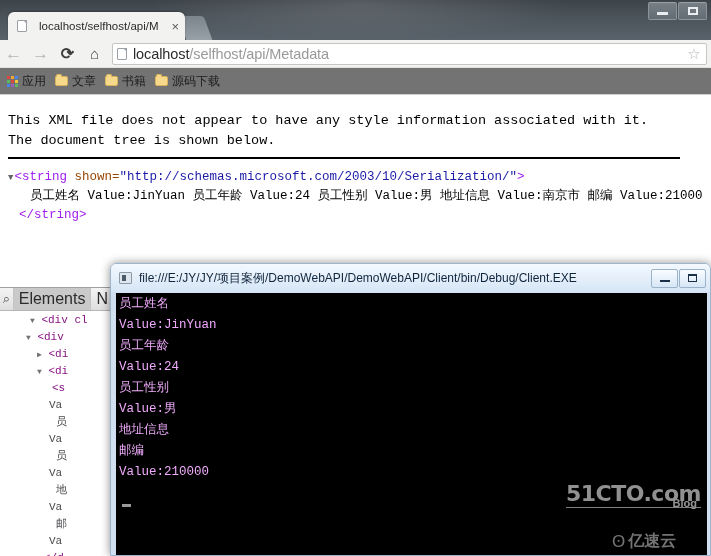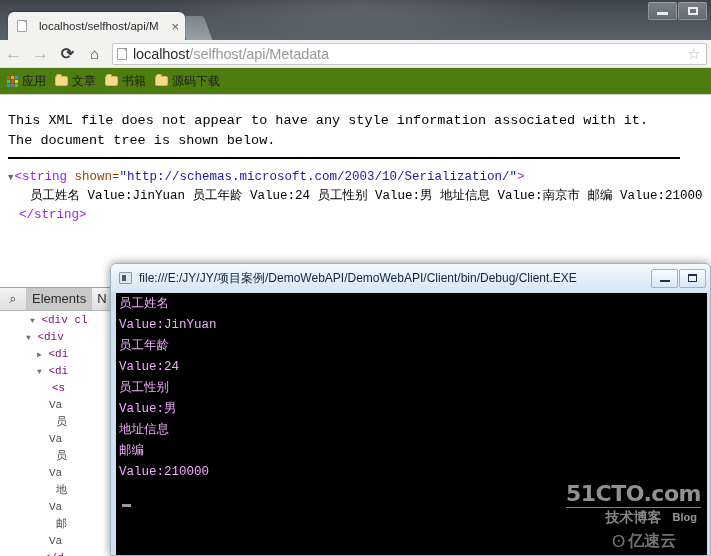--- a/index.html
+++ b/index.html
@@ -177,21 +177,21 @@
     width: 20px; height: 18px;
     display: flex; align-items: center; justify-content: center;
     font-size: 15px; color: #b5b5b5;
   }
 
   
   .bookmarks {
     position: absolute;
     left: 0; top: 68px;
     width: 711px; height: 27px;
-    background: #4d7c0f;
+    background: #737373;
     border-bottom: 1px solid #cfcfcf;
     box-sizing: border-box;
     display: flex;
     align-items: center;
     padding-left: 7px;
   }
   .bm {
     display: flex;
     align-items: center;
     margin-right: 9px;
@@ -284,21 +284,21 @@
     align-items: center;
     box-sizing: border-box;
   }
   .dt-search {
     width: 26px; height: 22px;
     display: flex; align-items: center; justify-content: center;
     font-size: 13px; color: #4a4a4a;
     border-right: 1px solid #c3c3c3;
   }
   .dt-tab {
-    font-size: 13px;
+    font-size: 16px;
     color: #2b2b2b;
     padding: 0 5px;
     height: 22px;
     line-height: 22px;
     border-right: 1px solid #c3c3c3;
   }
   .dt-tab.sel { background: #c9c9c9; }
   .dt-tree {
     font-family: "Liberation Mono", "DejaVu Sans Mono", monospace;
     font-size: 11px;
@@ -573,21 +573,20 @@
       <div class="cw-text">地址信息</div>
       <div class="cw-text">邮编</div>
       <div class="cw-text">Value:210000</div>
       <div class="cw-cursor"></div>
     </div>
   </div>
 
   <div class="wm-cto">
     <div class="wm-cto-main">51CTO.com</div>
     <div class="wm-cto-rule"></div>
-    <div class="wm-cto-sub">技术博客</div>
     <div class="wm-cto-blog">Blog</div>
   </div>
   <div class="wm-yun">
     <span class="wm-yun-mark">ʘ</span>
     <span class="wm-yun-text">亿速云</span>
   </div>
 
 </div>
 
 </body></html>

